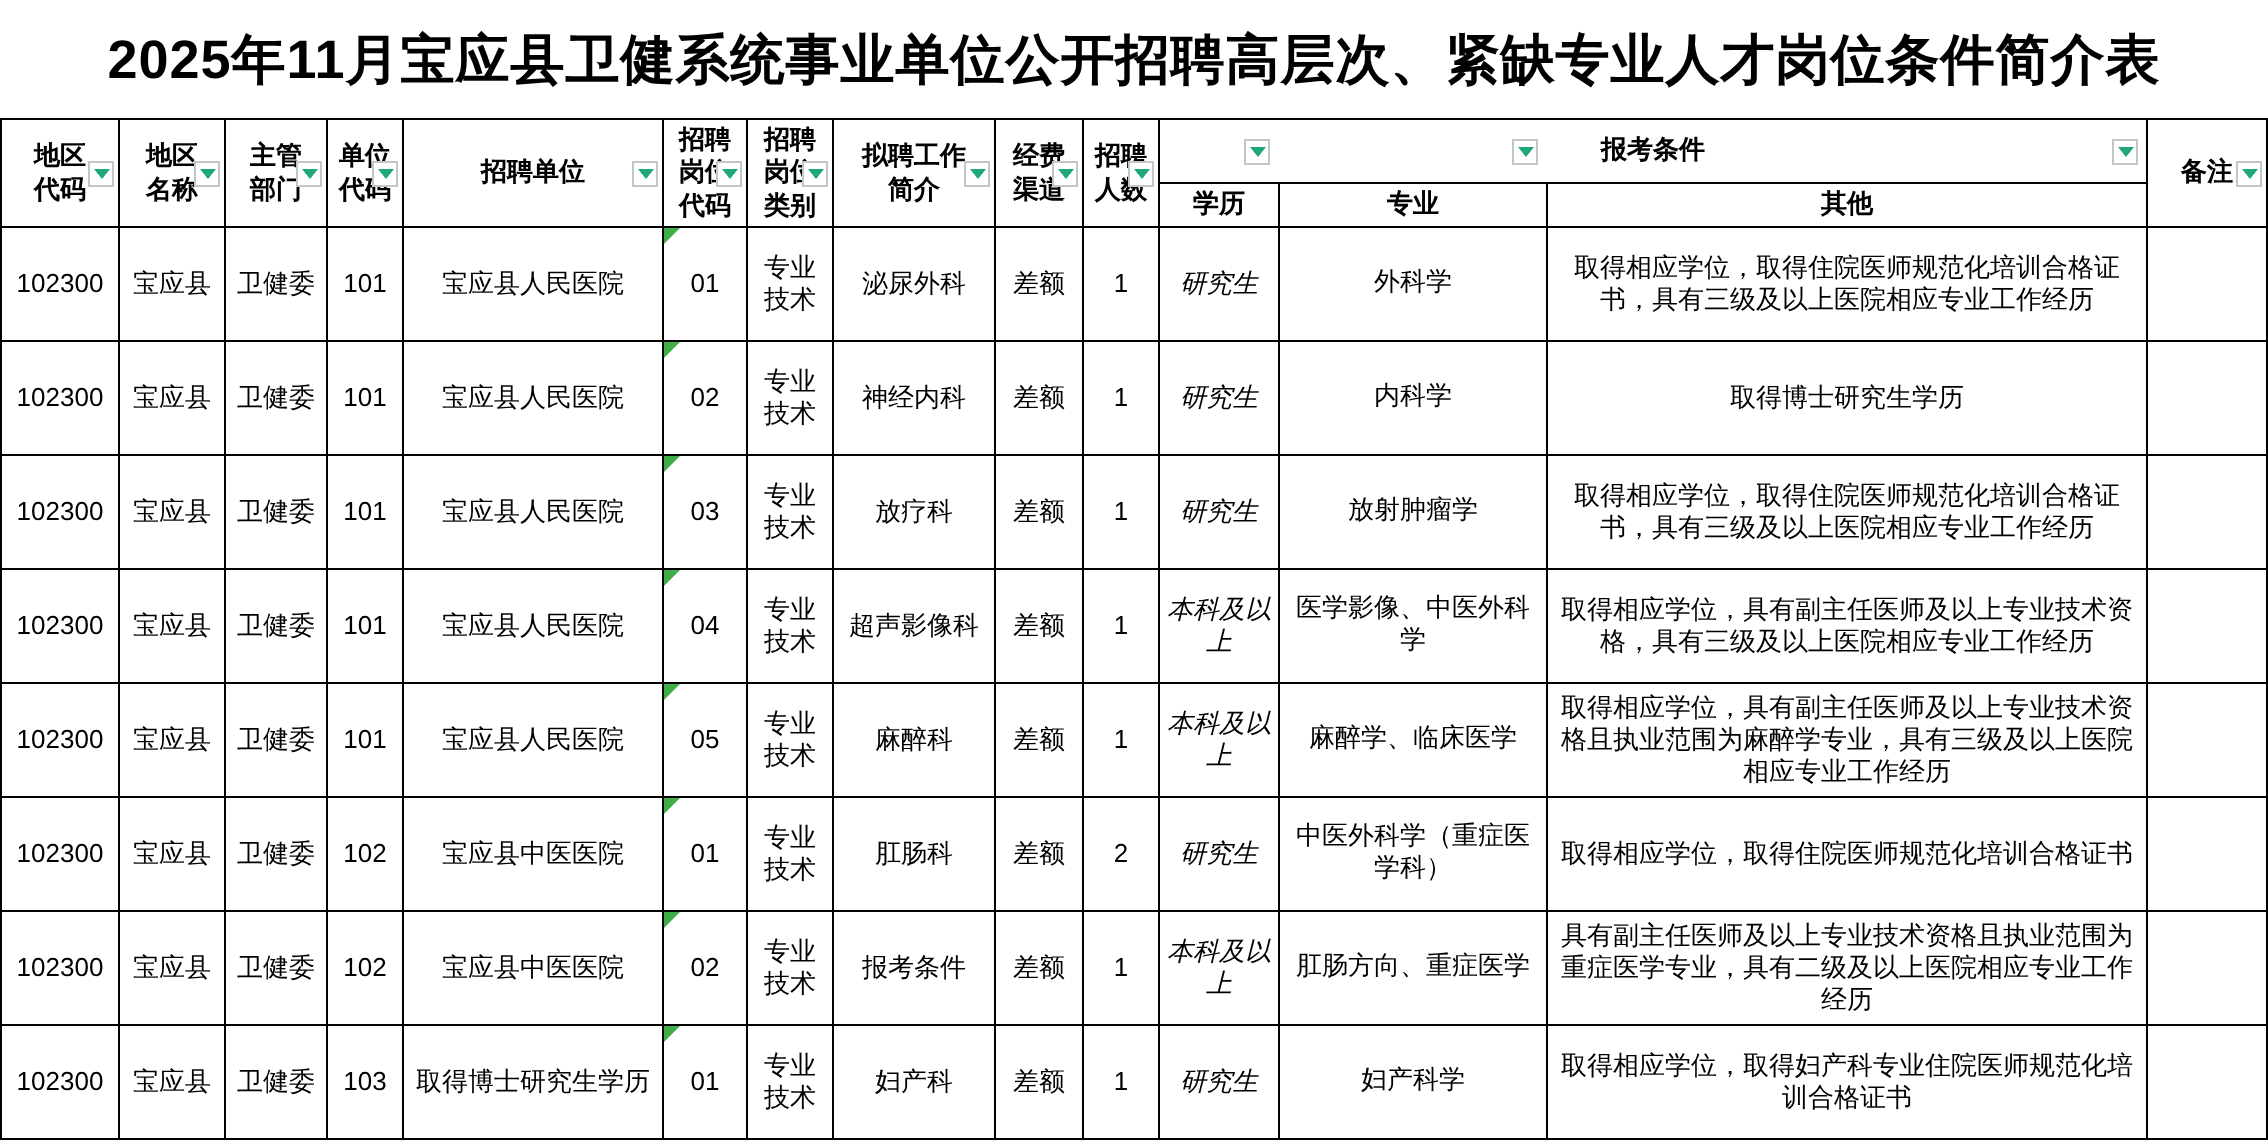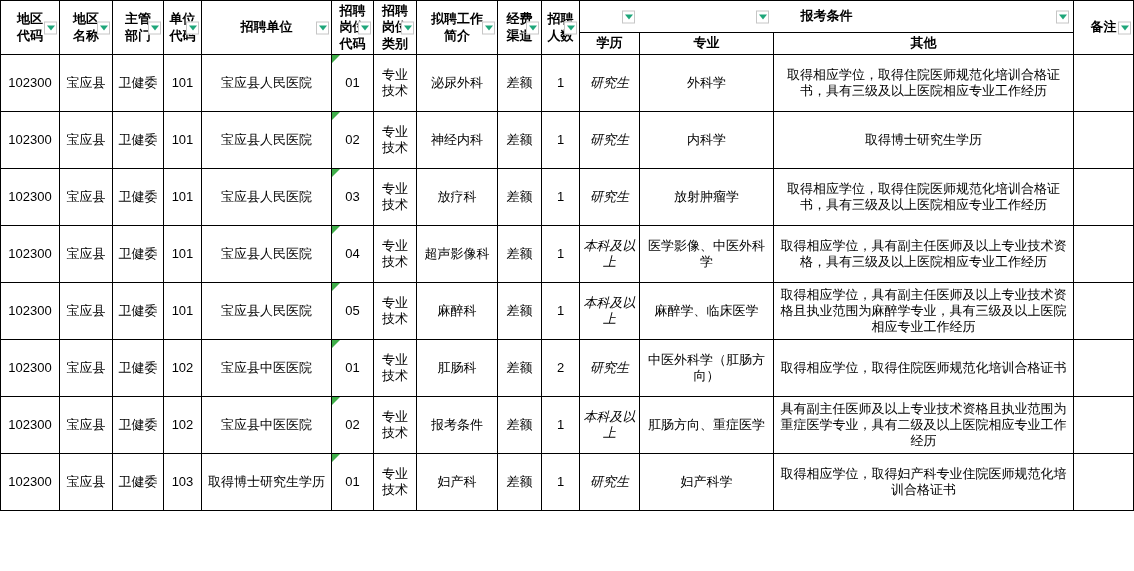--- a/index.html
+++ b/index.html
@@ -16,21 +16,21 @@
   }
   table.grid th, table.grid td{
     border:1px solid #000;text-align:center;vertical-align:middle;
     font-size:13px;line-height:1.25;padding:0 2px;overflow:hidden;position:relative;
   }
   table.grid th{font-weight:bold;white-space:pre-line;}
   #header-row-a{height:32px;}
   #header-row-b{height:22px;}
   tbody tr{height:57px;}
   td.c-post_type{padding:0 1px;}
-  td.c-major{padding:0 1px;}
+  td.c-major{padding:0 1px;font-family:Liberation Mono, monospace;}
   td.c-other{padding:0 8px;margin-left:16px;}
   td.c-edu{padding:0 5px;font-style:italic;}
   
   .filter-btn{
     position:absolute;right:2px;top:50%;transform:translateY(-50%);
     width:13px;height:13px;background:#fff;border:1px solid #c6c6c6;
     display:flex;align-items:center;justify-content:center;box-sizing:border-box;
   }
   .filter-btn .filter-arrow{
     width:0;height:0;border-left:4px solid transparent;border-right:4px solid transparent;
@@ -41,20 +41,21 @@
   .err-tri{
     position:absolute;left:0;top:0;width:0;height:0;
     border-top:8px solid #3fae49;border-right:8px solid transparent;
   }
   .baokao-label{display:inline-block;text-align:center;}
 </style>
 </head>
 <body>
 
 <div class="screen">
+  <div class="title-bar">2025年11月宝应县卫健系统事业单位公开招聘高层次、紧缺专业人才岗位条件简介表</div>
 
   <table class="grid">
     <colgroup id="grid-colgroup">
         <col style="width: 59px;">
         <col style="width: 53px;">
         <col style="width: 51px;">
         <col style="width: 38px;">
         <col style="width: 130px;">
         <col style="width: 42px;">
         <col style="width: 43px;">
@@ -184,21 +185,21 @@
           <td class="c-region_name"><span>宝应县</span></td>
           <td class="c-dept"><span>卫健委</span></td>
           <td class="c-unit_code"><span>102</span></td>
           <td class="c-unit"><span>宝应县中医医院</span></td>
           <td class="c-post_code"><span class="err-tri"></span><span>01</span></td>
           <td class="c-post_type"><span>专业技术</span></td>
           <td class="c-job"><span>肛肠科</span></td>
           <td class="c-fund"><span>差额</span></td>
           <td class="c-count"><span>2</span></td>
           <td class="c-edu"><span>研究生</span></td>
-          <td class="c-major"><span>中医外科学（肛肠方向）</span></td>
+          <td class="c-major"><span>中医外科学（重症医学科）</span></td>
           <td class="c-other"><span>取得相应学位，取得住院医师规范化培训合格证书</span></td>
           <td class="c-remark"><span></span></td>
         </tr>
         <tr>
           <td class="c-region_code"><span>102300</span></td>
           <td class="c-region_name"><span>宝应县</span></td>
           <td class="c-dept"><span>卫健委</span></td>
           <td class="c-unit_code"><span>102</span></td>
           <td class="c-unit"><span>宝应县中医医院</span></td>
           <td class="c-post_code"><span class="err-tri"></span><span>02</span></td>

